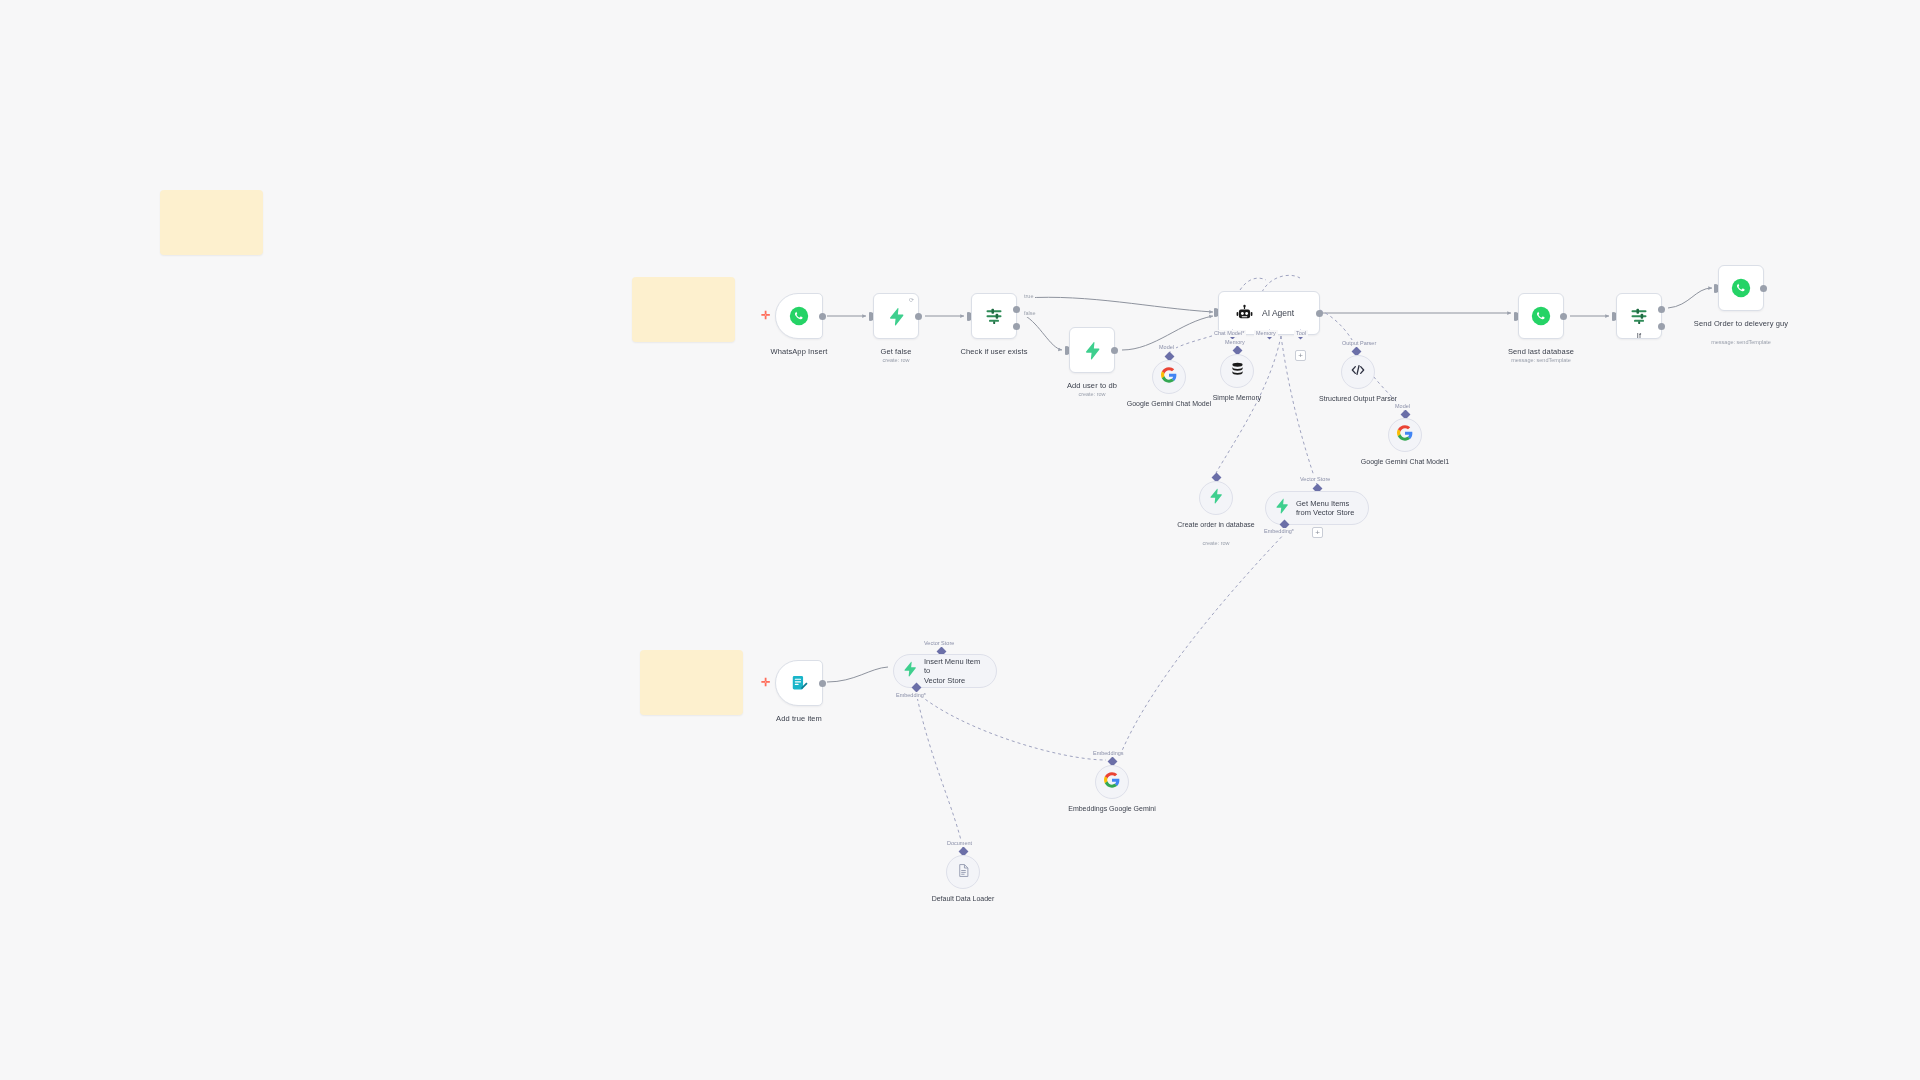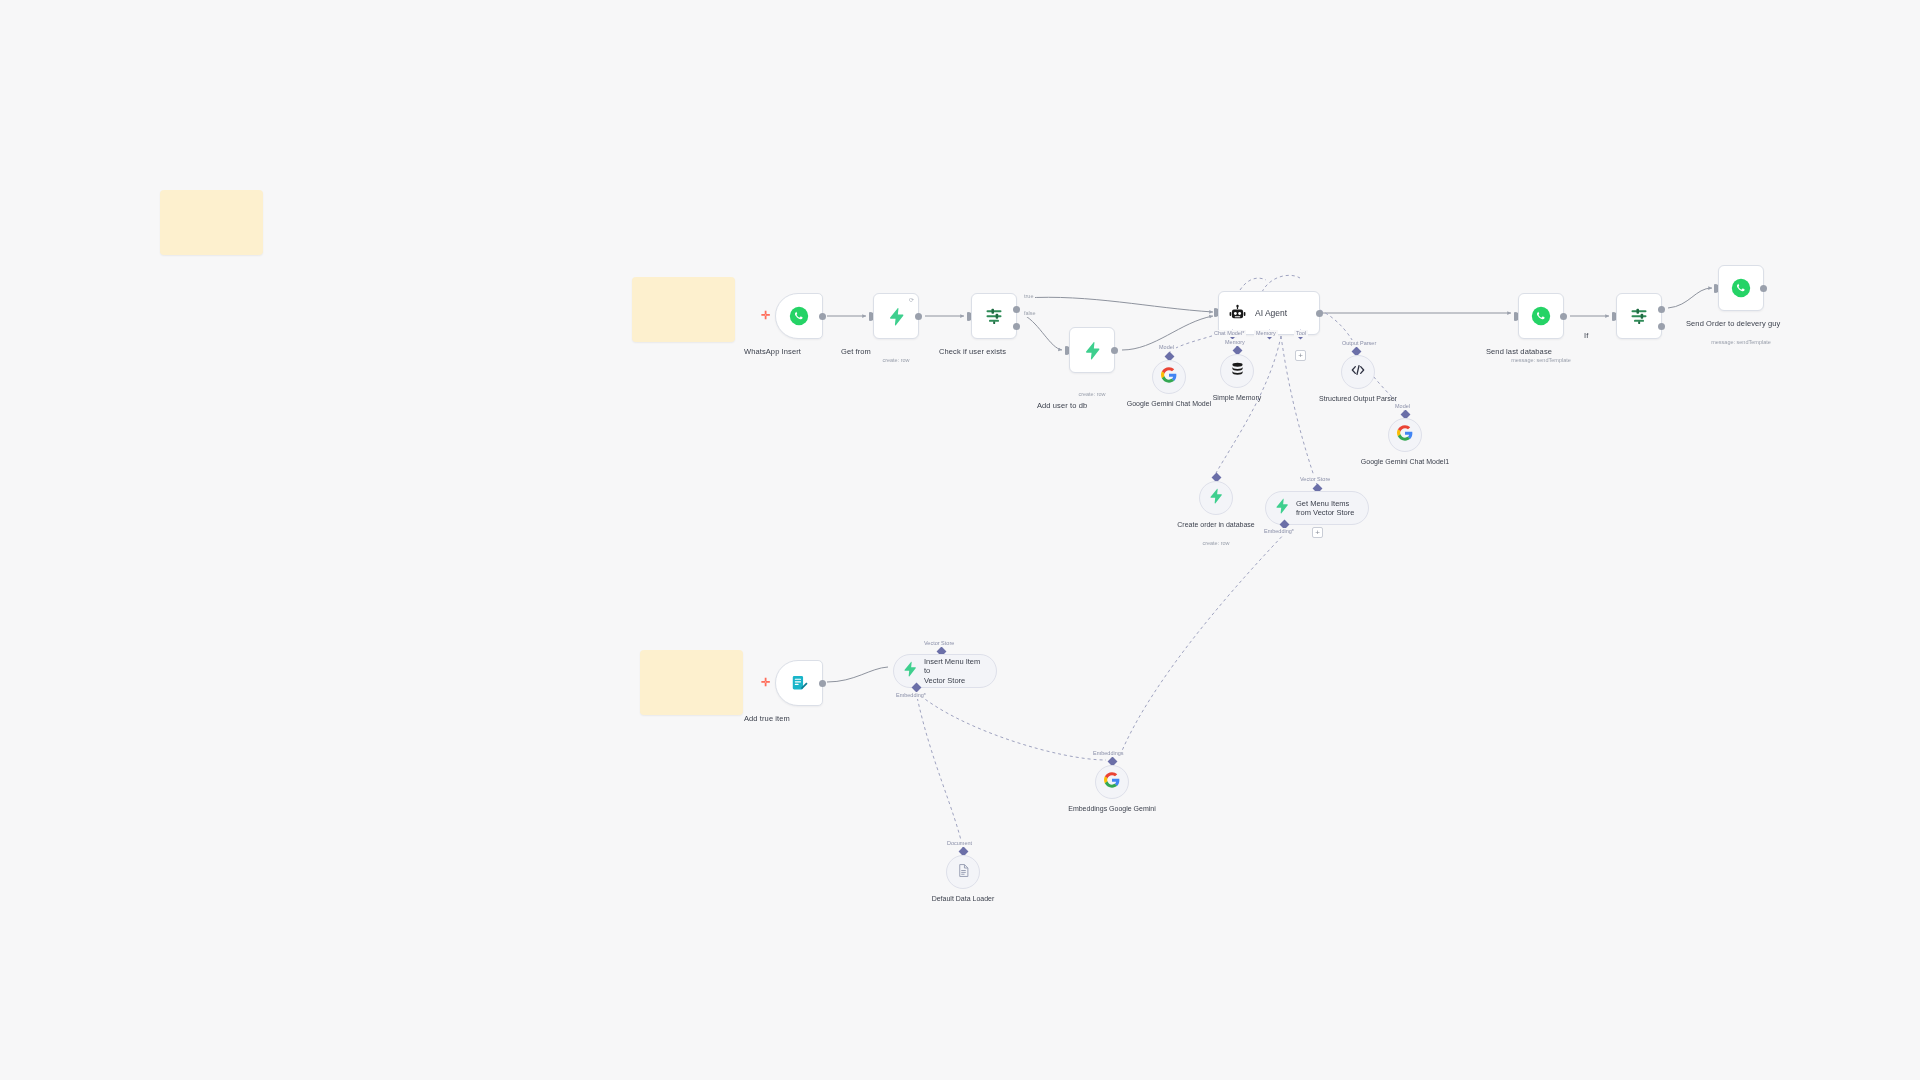--- a/index.html
+++ b/index.html
@@ -43,20 +43,21 @@
     box-shadow: 0 1px 2px rgba(16,24,40,0.05);
   }
   .node.trigger {
     border-radius: 28px 6px 6px 28px;
     width: 48px;
   }
   .node .glyph { display: flex; align-items: center; justify-content: center; }
 
   .node-label {
     position: absolute;
+    text-align: center;
     color: #3A3F4B;
     font-size: 7.5px;
     line-height: 9.5px;
     letter-spacing: 0.1px;
     white-space: normal;
     width: 110px;
     pointer-events: none;
   }
   .node-sub {
     position: absolute;
@@ -256,21 +257,21 @@
   <div class="port-in" style="left:869px; top:312px;"></div>
   <div class="node" style="left:873px; top:293px;">
     <span class="corner-badge">⟳</span>
     <span class="glyph">
       <svg width="19" height="19" viewBox="0 0 24 24">
         <path d="M13.5 1.5 4 13.2c-.5.6-.07 1.5.7 1.5h6.1l-.8 7.8c-.06.7.84 1 1.23.4L20.5 11c.5-.6.07-1.5-.7-1.5h-6.1l.8-7.6c.07-.7-.83-1-1.22-.4z" fill="#3ECF8E"></path>
       </svg>
     </span>
     <div class="port" style="right:-4px; top:19px;"></div>
   </div>
-  <div class="node-label" style="left:841px; top:347px;">Get from</div>
+  <div class="node-label" style="left:841px; top:347px;">Get false</div>
   <div class="node-sub" style="left:841px; top:357px;">create: row</div>
 
   <div class="port-in" style="left:967px; top:312px;"></div>
   <div class="node" style="left:971px; top:293px;">
     <span class="glyph">
       <svg width="20" height="20" viewBox="0 0 24 24">
         <rect x="3" y="5" width="18" height="2.6" rx="1.2" fill="#2E8B57"></rect>
         <rect x="9" y="3.2" width="3" height="6.2" rx="1" fill="#1f6b42"></rect>
         <rect x="3" y="11" width="18" height="2.6" rx="1.2" fill="#2E8B57"></rect>
         <rect x="14" y="9.2" width="3" height="6.2" rx="1" fill="#1f6b42"></rect>
@@ -287,25 +288,25 @@
 
   <div class="port-in" style="left:1065px; top:346px;"></div>
   <div class="node" style="left:1069px; top:327px;">
     <span class="glyph">
       <svg width="19" height="19" viewBox="0 0 24 24">
         <path d="M13.5 1.5 4 13.2c-.5.6-.07 1.5.7 1.5h6.1l-.8 7.8c-.06.7.84 1 1.23.4L20.5 11c.5-.6.07-1.5-.7-1.5h-6.1l.8-7.6c.07-.7-.83-1-1.22-.4z" fill="#3ECF8E"></path>
       </svg>
     </span>
     <div class="port" style="right:-4px; top:19px;"></div>
   </div>
-  <div class="node-label" style="left:1037px; top:381px;margin-top:20px;">Add user to db</div>
+  <div class="node-label" style="left:1037px; top:381px;">Add user to db</div>
   <div class="node-sub" style="left:1037px; top:391px;">create: row</div>
 
   <div class="port-in" style="left:1214px; top:308px;"></div>
-  <div class="node" style="left:1218px; top:291px; width:102px; height:44px; justify-content:flex-start; padding-left:9px; gap:8px;">
+  <div class="node" style="left:1218px; top:291px; width:102px; height:44px; justify-content:flex-start; padding-left:16px; gap:8px;">
     <span class="glyph">
       <svg width="19" height="19" viewBox="0 0 24 24">
         <rect x="5" y="7" width="14" height="11" rx="2.4" fill="#1A1A1A"></rect>
         <circle cx="9.3" cy="12" r="1.8" fill="#fff"></circle>
         <circle cx="14.7" cy="12" r="1.8" fill="#fff"></circle>
         <rect x="8.4" y="15.4" width="7.2" height="1.3" rx="0.6" fill="#fff"></rect>
         <rect x="11.2" y="2.8" width="1.6" height="3.6" rx="0.8" fill="#1A1A1A"></rect>
         <circle cx="12" cy="2.6" r="1.5" fill="#1A1A1A"></circle>
         <rect x="2" y="10" width="2.2" height="5" rx="1.1" fill="#1A1A1A"></rect>
         <rect x="19.8" y="10" width="2.2" height="5" rx="1.1" fill="#1A1A1A"></rect>

